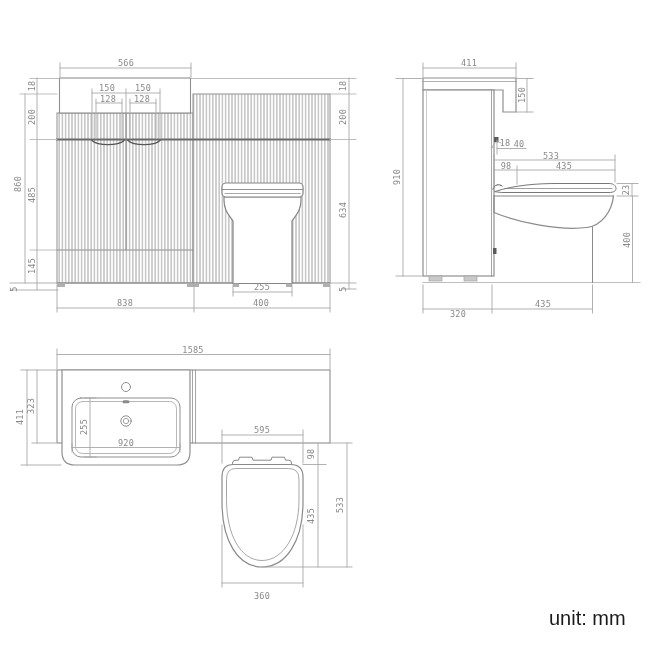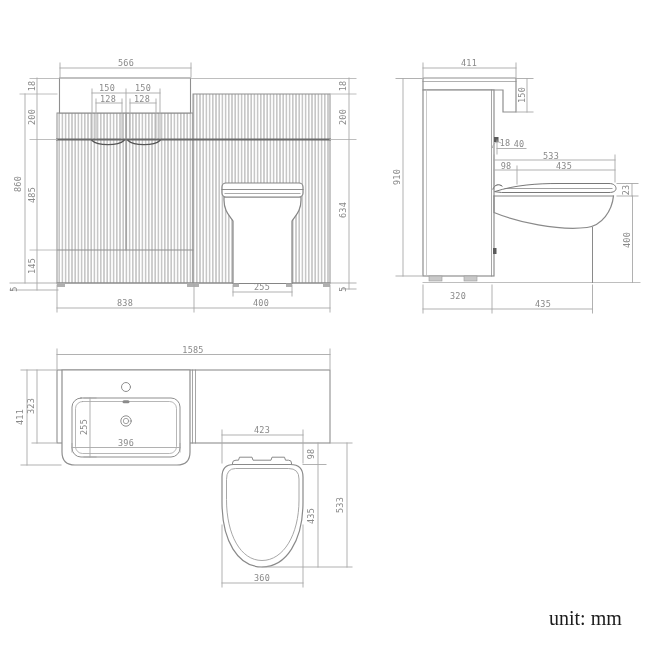--- a/index.html
+++ b/index.html
@@ -2,21 +2,21 @@
 <html><head>
 <meta charset="utf-8">
 <style>
   html,body{margin:0;padding:0;background:#fff;}
   .canvas{position:relative;width:650px;height:650px;background:#ffffff;overflow:hidden;
           font-family:"DejaVu Sans Mono", monospace;}
   svg.art{position:absolute;left:0;top:0;}
   .dim{position:absolute;font-size:8.5px;color:#898989;line-height:1;white-space:nowrap;
        transform:translate(-50%,-50%);letter-spacing:.2px;}
   .dim.v{transform:translate(-50%,-50%) rotate(-90deg);}
-  .unit{position:absolute;font-family:Liberation Serif, serif;font-size:20px;color:#1b1b1b;}
+  .unit{position:absolute;font-family:Liberation Sans, sans-serif;font-size:20px;color:#1b1b1b;}
 </style>
 </head>
 <body>
 
 <div class="canvas">
 
 <svg class="art" width="650" height="650" viewBox="0 0 650 650">
   <defs>
     <pattern id="flute" patternUnits="userSpaceOnUse" width="3.2" height="12">
       <rect width="3.2" height="12" fill="#ffffff"></rect>
@@ -210,29 +210,29 @@
 <span class="dim" style="left:469px;top:63px">411</span>
 <span class="dim v" style="left:522px;top:95px">150</span>
 <span class="dim v" style="left:397px;top:177px">910</span>
 <span class="dim" style="left:505px;top:143px">18</span>
 <span class="dim" style="left:519px;top:144px">40</span>
 <span class="dim" style="left:551px;top:155.5px">533</span>
 <span class="dim" style="left:506px;top:165.5px">98</span>
 <span class="dim" style="left:564px;top:165.5px">435</span>
 <span class="dim v" style="left:626px;top:190px">23</span>
 <span class="dim v" style="left:627px;top:240px">400</span>
-<span class="dim" style="left:458px;top:296px">320</span>
+<span class="dim" style="left:458px;top:314px">320</span>
 <span class="dim" style="left:543px;top:304px">435</span>
 
 <span class="dim" style="left:193px;top:349.5px">1585</span>
 <span class="dim v" style="left:20px;top:417px">411</span>
 <span class="dim v" style="left:31px;top:406px">323</span>
 <span class="dim v" style="left:84px;top:427px">255</span>
-<span class="dim" style="left:126px;top:442.5px">396</span>
-<span class="dim" style="left:262px;top:430px">423</span>
+<span class="dim" style="left:126px;top:442.5px">920</span>
+<span class="dim" style="left:262px;top:430px">595</span>
 <span class="dim v" style="left:311px;top:454px">98</span>
 <span class="dim v" style="left:311px;top:516px">435</span>
 <span class="dim v" style="left:340px;top:505px">533</span>
-<span class="dim" style="left:262px;top:578px">360</span>
+<span class="dim" style="left:262px;top:596px">360</span>
 
 <span class="unit" style="left:549px;top:607px">unit: mm</span>
 
 </div>
 
 </body></html>

